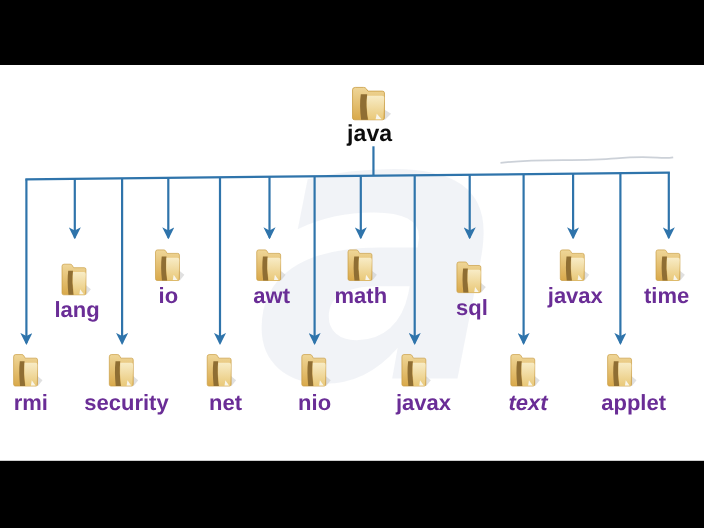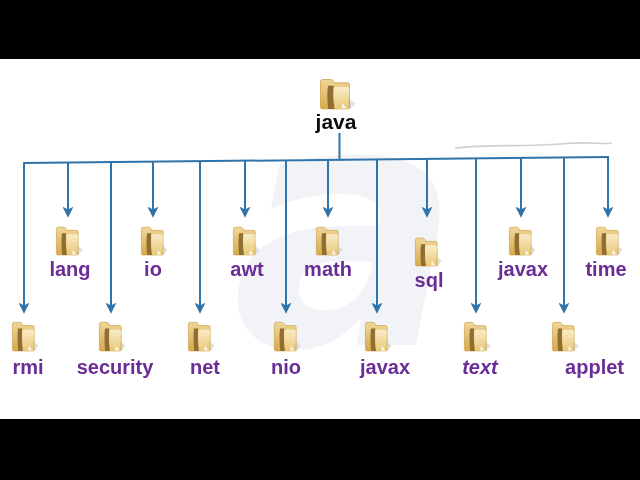--- a/index.html
+++ b/index.html
@@ -95,21 +95,21 @@
         <line x1="476" y1="99.3617747440273" x2="476" y2="253" class="conn" marker-end="url(#arrowhead)"></line>
         <line x1="564" y1="98.46075085324232" x2="564" y2="253" class="conn" marker-end="url(#arrowhead)"></line>
       </svg>
     <div id="nodes">
         <div class="pkg-node root" style="left: 288px; top: 15px;">
     <svg class="folder" viewBox="0 0 40 44" preserveAspectRatio="none" width="40" height="37">
             <use href="#folder-shape"></use>
           </svg>
     <span class="pkg-label" style="margin-top: 0px; left: 0px;">java</span>
   </div>
-        <div class="pkg-node" style="left: 20px; top: 163px;">
+        <div class="pkg-node" style="left: 20px; top: 176px;">
     <svg class="folder" viewBox="0 0 40 44" preserveAspectRatio="none" width="30" height="35">
             <use href="#folder-shape"></use>
           </svg>
     <span class="pkg-label" style="margin-top: 2px; left: 2px;">lang</span>
   </div>
         <div class="pkg-node" style="left: 105px; top: 163px;">
     <svg class="folder" viewBox="0 0 40 44" preserveAspectRatio="none" width="30" height="35">
             <use href="#folder-shape"></use>
           </svg>
     <span class="pkg-label" style="margin-top: 2px; left: 0px;">io</span>
@@ -177,19 +177,19 @@
         <div class="pkg-node" style="left: 428px; top: 258px; font-style: italic;">
     <svg class="folder" viewBox="0 0 40 44" preserveAspectRatio="none" width="30" height="36">
             <use href="#folder-shape"></use>
           </svg>
     <span class="pkg-label" style="margin-top: 4px; left: 4px;">text</span>
   </div>
         <div class="pkg-node" style="left: 516px; top: 258px;">
     <svg class="folder" viewBox="0 0 40 44" preserveAspectRatio="none" width="30" height="36">
             <use href="#folder-shape"></use>
           </svg>
-    <span class="pkg-label" style="margin-top: 4px; left: 12px; text-align: right;">applet</span>
+    <span class="pkg-label" style="margin-top: 4px; left: 12px;">applet</span>
   </div>
       </div>
   </div>
   <div class="letterbox top"></div>
   <div class="letterbox bottom"></div>
 </div>
 
 </body></html>

